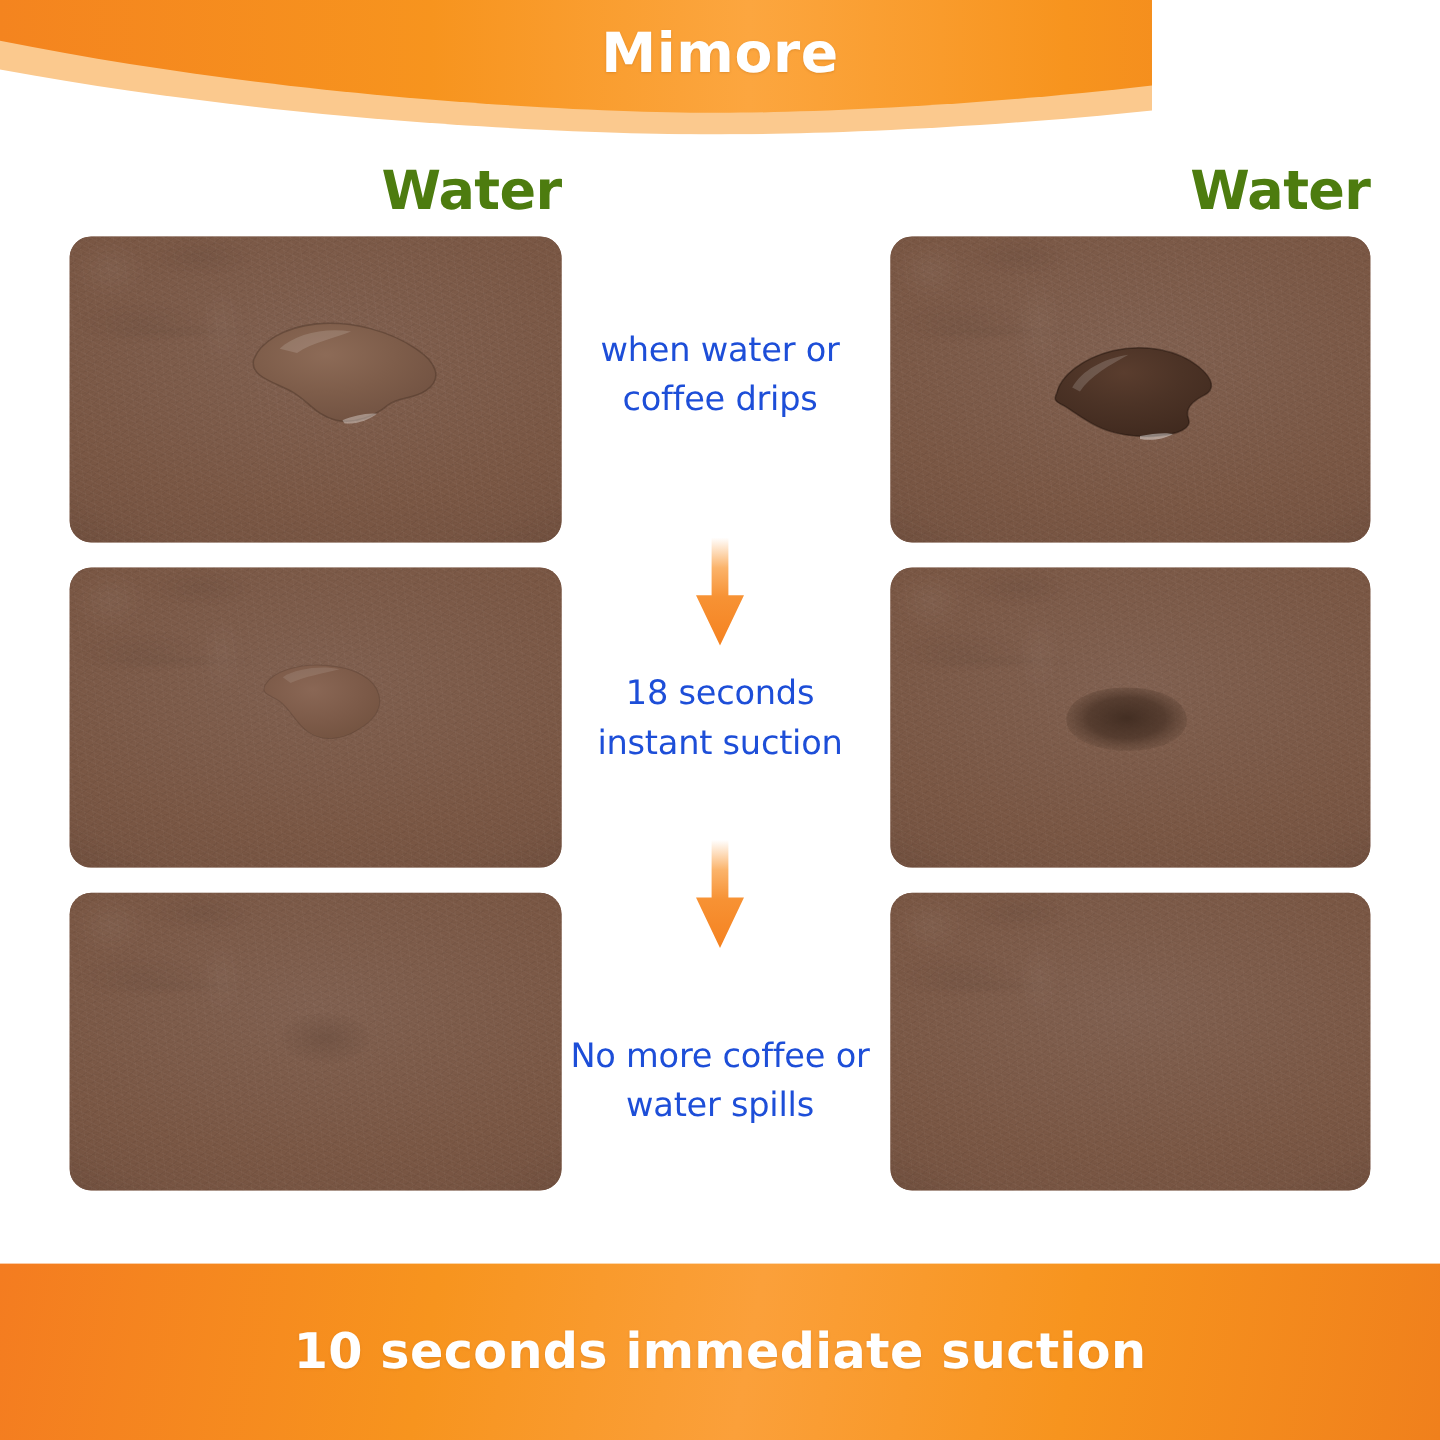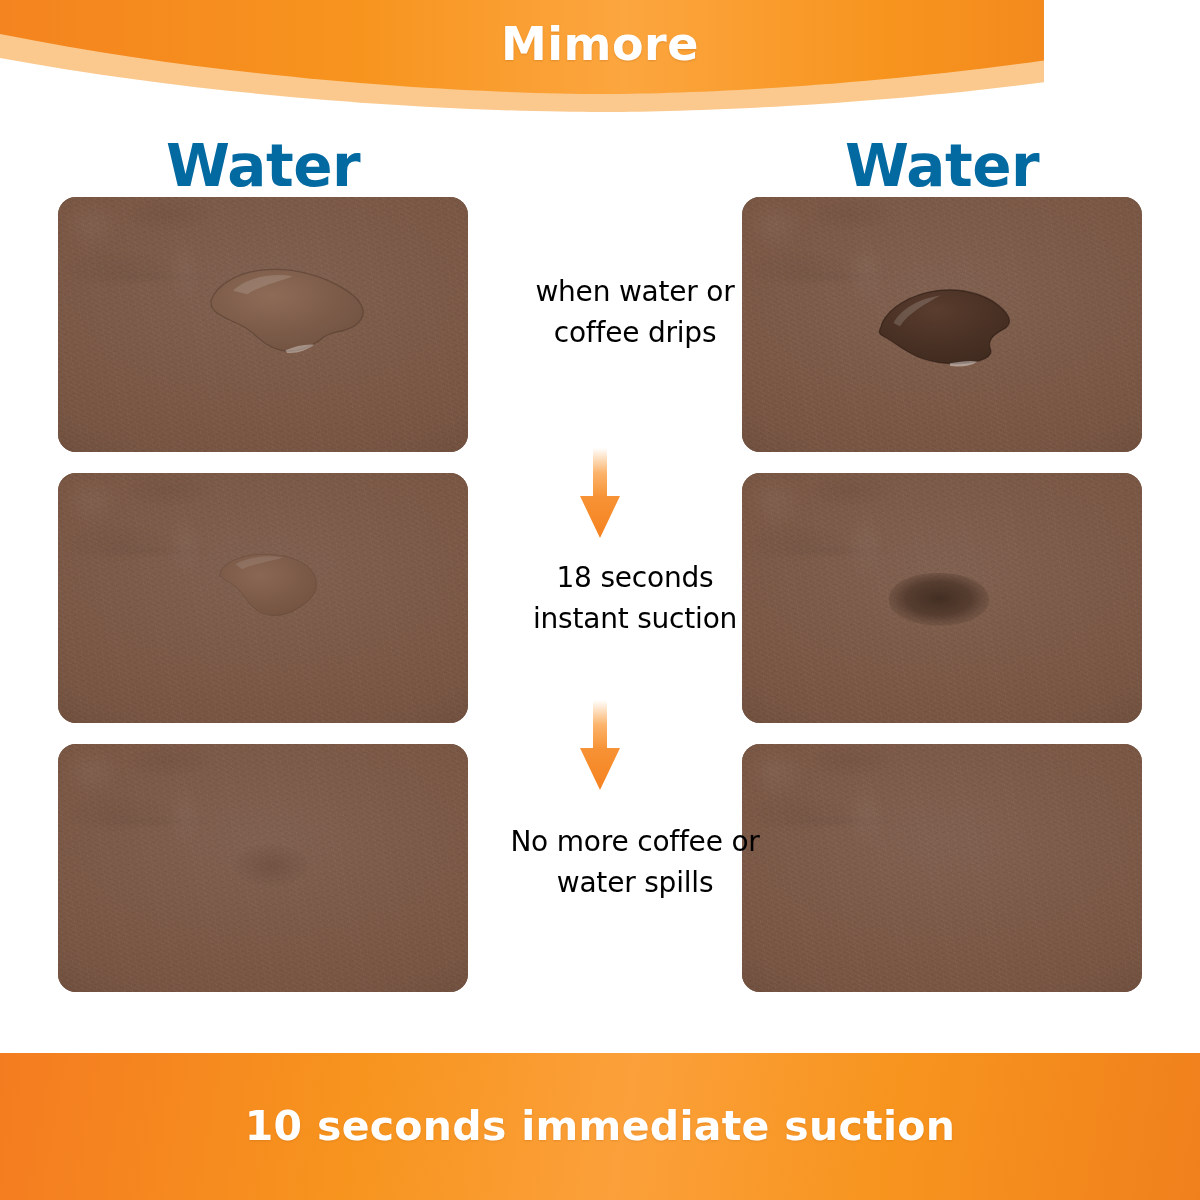--- a/index.html
+++ b/index.html
@@ -6,42 +6,42 @@
   html,body { width:1200px; height:1200px; }
   body {
     background:#ffffff;
     font-family:"Liberation Sans", sans-serif;
     position:relative;
     overflow:hidden;
   }
 
   
   .top-banner{
-    position:absolute; left:0; top:0; width:1044px; height:112px;
+    position:absolute; left:0; top:0; width:960px; height:112px;
     overflow:hidden;
   }
   .top-banner svg{ position:absolute; left:0; top:0; }
   .brand{
     position:absolute; left:0; top:0; width:1200px; height:88px;
     display:flex; align-items:center; justify-content:center;
     color:#ffffff;
     font-family:"DejaVu Sans", sans-serif;
     font-size:46px; font-weight:700;
     letter-spacing:0.5px;
     text-shadow:0 1px 2px rgba(150,80,0,.25);
   }
 
   
   .heading{
     position:absolute;
     font-family:"DejaVu Sans", sans-serif;
-    font-size:58px; font-weight:700;
-    color:#0369a1;
+    font-size:45px; font-weight:700;
+    color:#4d7c0f;
     letter-spacing:-0.5px;
-    text-align:center;
+    text-align:right;
   }
   #heading-water { left:58px;  top:132px; width:410px; }
   #heading-coffee{ left:742px; top:132px; width:400px; }
 
   
   .photo{
     position:absolute;
     border-radius:18px;
     overflow:hidden;
     background:#7a5644;
@@ -83,29 +83,28 @@
     position:absolute; inset:0;
     background:radial-gradient(125% 115% at 50% 45%, rgba(0,0,0,0) 52%, rgba(0,0,0,.20) 100%);
   }
   .spill{ position:absolute; }
   .spill svg{ display:block; width:100%; height:100%; overflow:visible; }
 
   
   .caption{
     position:absolute; left:470px; width:260px;
     text-align:center;
-    color:#000000;
+    color:#1d4ed8;
     font-family:"DejaVu Sans", sans-serif;
     font-size:28px; font-weight:400; line-height:1.45;
     letter-spacing:-0.2px;
-    margin-left:35px;
   }
   #caption-1{ top:272px; }
   #caption-2{ top:558px; }
-  #caption-3{ top:822px; }
+  #caption-3{ top:860px; }
 
   .arrow{ position:absolute; left:575px; width:50px; height:92px; }
   #arrow-1{ top:448px; }
   #arrow-2{ top:700px; }
   .arrow svg{ display:block; width:100%; height:100%; }
 
   
   .bottom-banner{
     position:absolute; left:0; top:1053px; width:1200px; height:147px;
     background:linear-gradient(100deg,#f47c20 0%,#f7941e 30%,#fba03a 52%,#f7941e 74%,#f0801c 100%);

